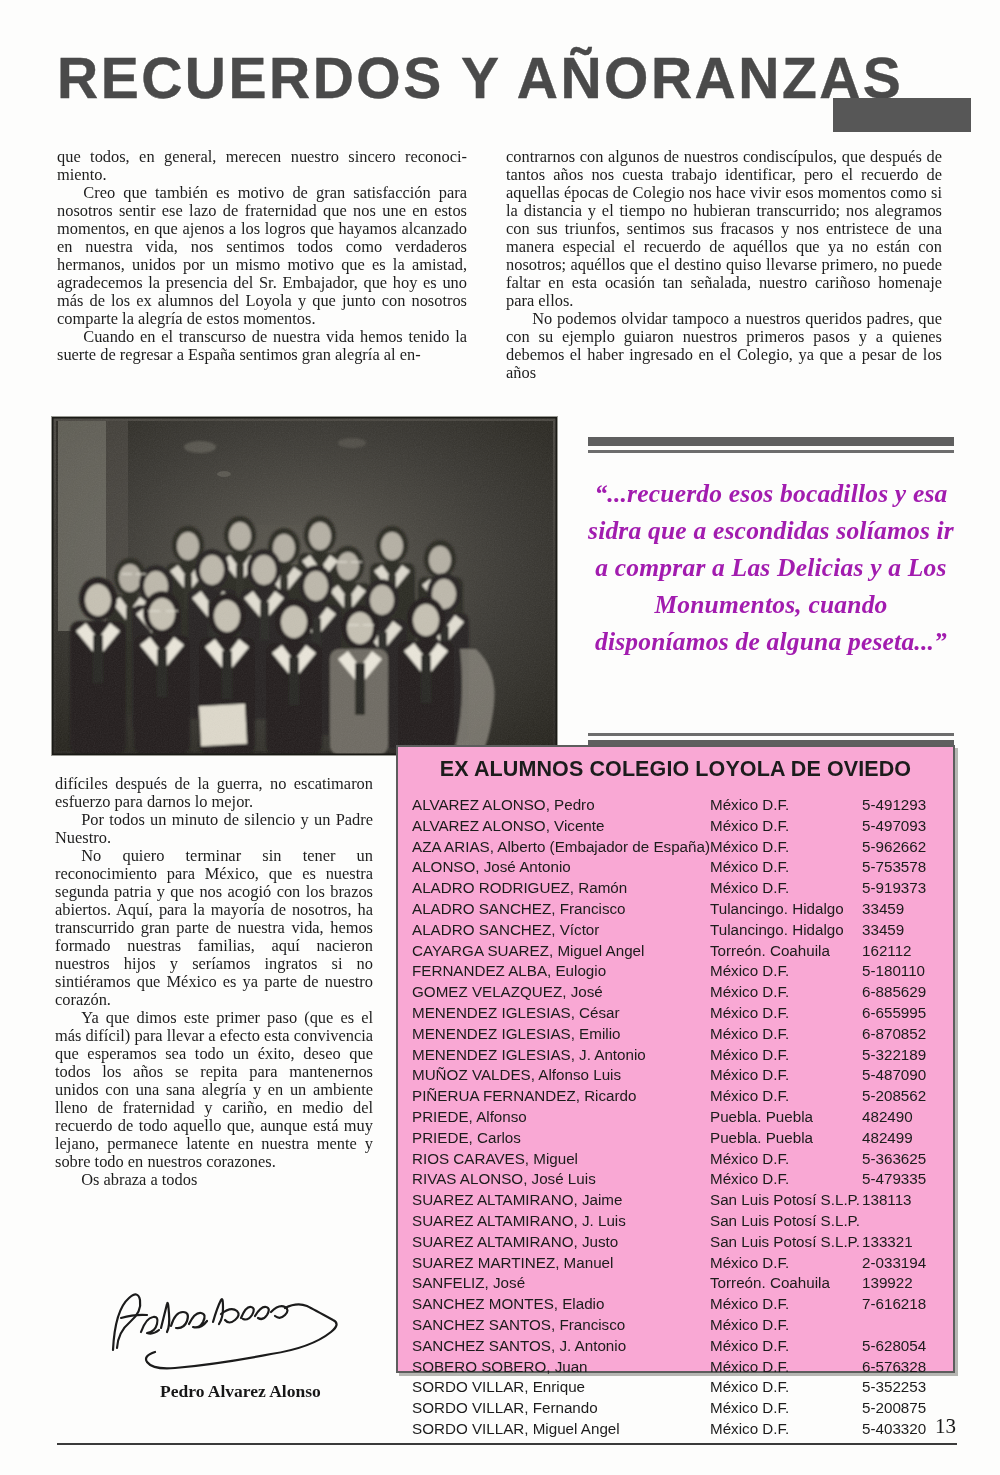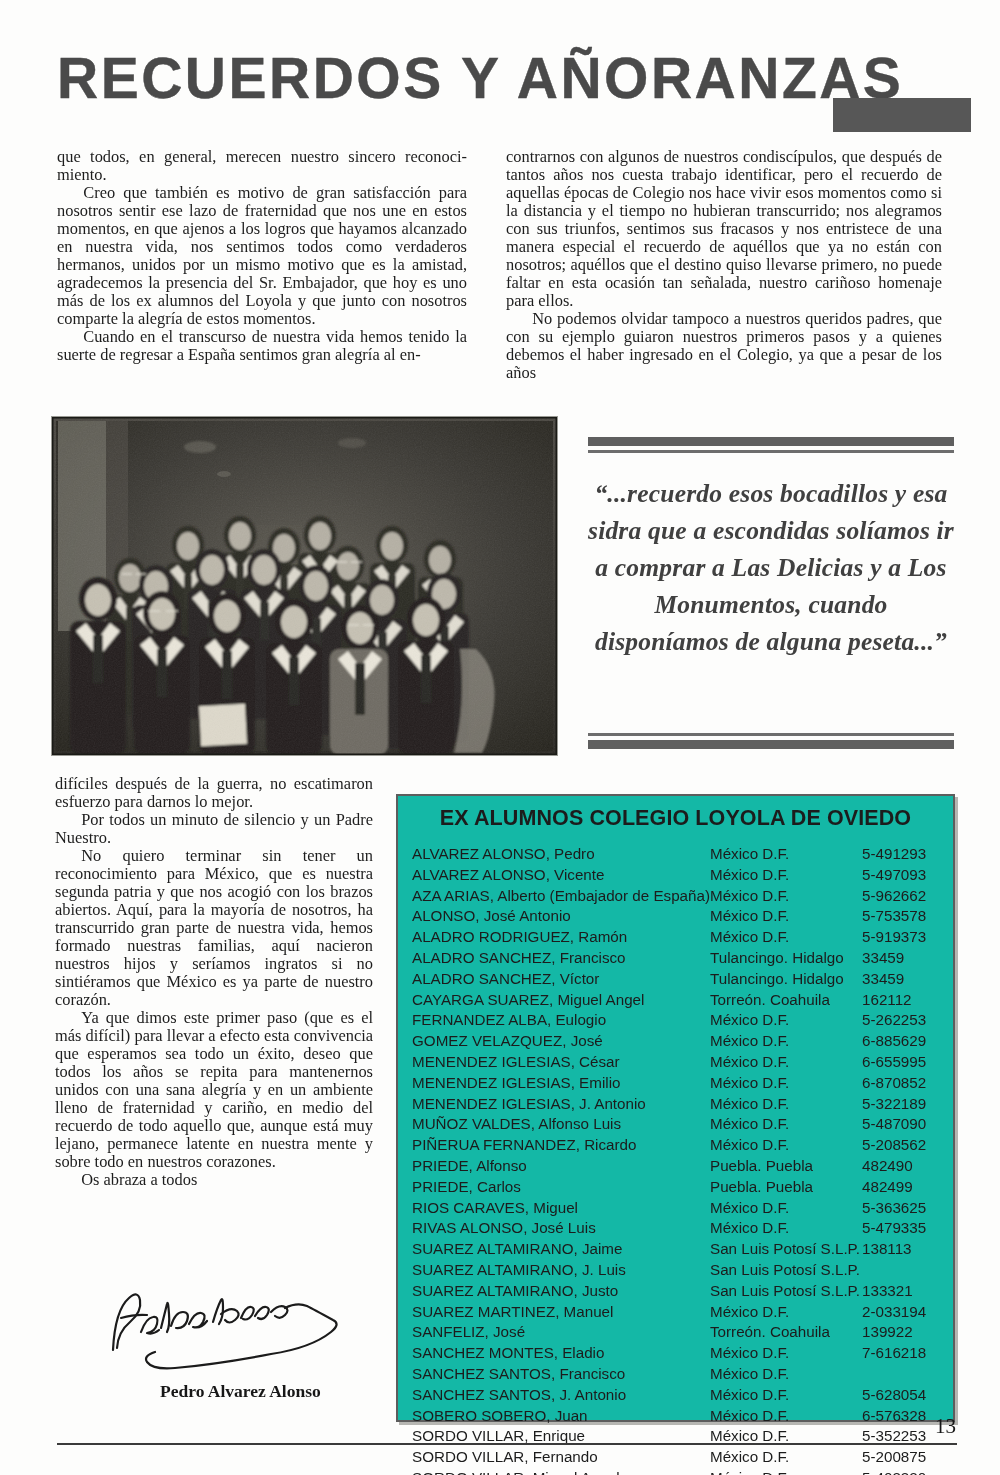--- a/index.html
+++ b/index.html
@@ -50,30 +50,30 @@
 
   
   .quote-box{position:absolute;left:588px;top:437px;width:366px;height:312px;}
   .rule-thick{height:9px;background:#5f5f5f;width:100%;}
   .rule-thin{height:3px;background:#6d6d6d;width:100%;margin-top:4px;}
   .quote-text{
     margin-top:22px;
     font-family:"Liberation Serif", serif;
     font-style:italic;font-weight:bold;
     font-size:25.5px;line-height:37px;
-    text-align:center;color:#404040;
+    text-align:center;color:#a21caf;
     letter-spacing:0.2px;
   }
   .quote-box .bottom-rules{position:absolute;left:0;bottom:0;width:100%;}
   .quote-box .bottom-rules .rule-thin{margin-top:0;margin-bottom:4px;}
 
   
   .alumni-box{
-    position:absolute;left:396px;top:794px;width:559px;height:628px;
-    background:#14b8a6;
+    position:absolute;left:396px;top:745px;width:559px;height:628px;
+    background:#f9a8d4;
     border:2px solid #5d5d5d;
     box-sizing:border-box;
     box-shadow:3px 3px 0 #b6b6b2;
   }
   .alumni-title{
     font-family:"Liberation Sans", sans-serif;
     font-weight:bold;font-size:21.5px;
     text-align:center;color:#1c1c1c;
     margin-top:10px;letter-spacing:0.1px;
   }
@@ -382,21 +382,21 @@
           <span class="a-phone">33459</span>
         </div>
         <div class="alumni-row">
           <span class="a-name">CAYARGA SUAREZ, Miguel Angel</span>
           <span class="a-city">Torreón. Coahuila</span>
           <span class="a-phone">162112</span>
         </div>
         <div class="alumni-row">
           <span class="a-name">FERNANDEZ ALBA, Eulogio</span>
           <span class="a-city">México D.F.</span>
-          <span class="a-phone">5-262253</span>
+          <span class="a-phone">5-180110</span>
         </div>
         <div class="alumni-row">
           <span class="a-name">GOMEZ VELAZQUEZ, José</span>
           <span class="a-city">México D.F.</span>
           <span class="a-phone">6-885629</span>
         </div>
         <div class="alumni-row">
           <span class="a-name">MENENDEZ IGLESIAS, César</span>
           <span class="a-city">México D.F.</span>
           <span class="a-phone">6-655995</span>

